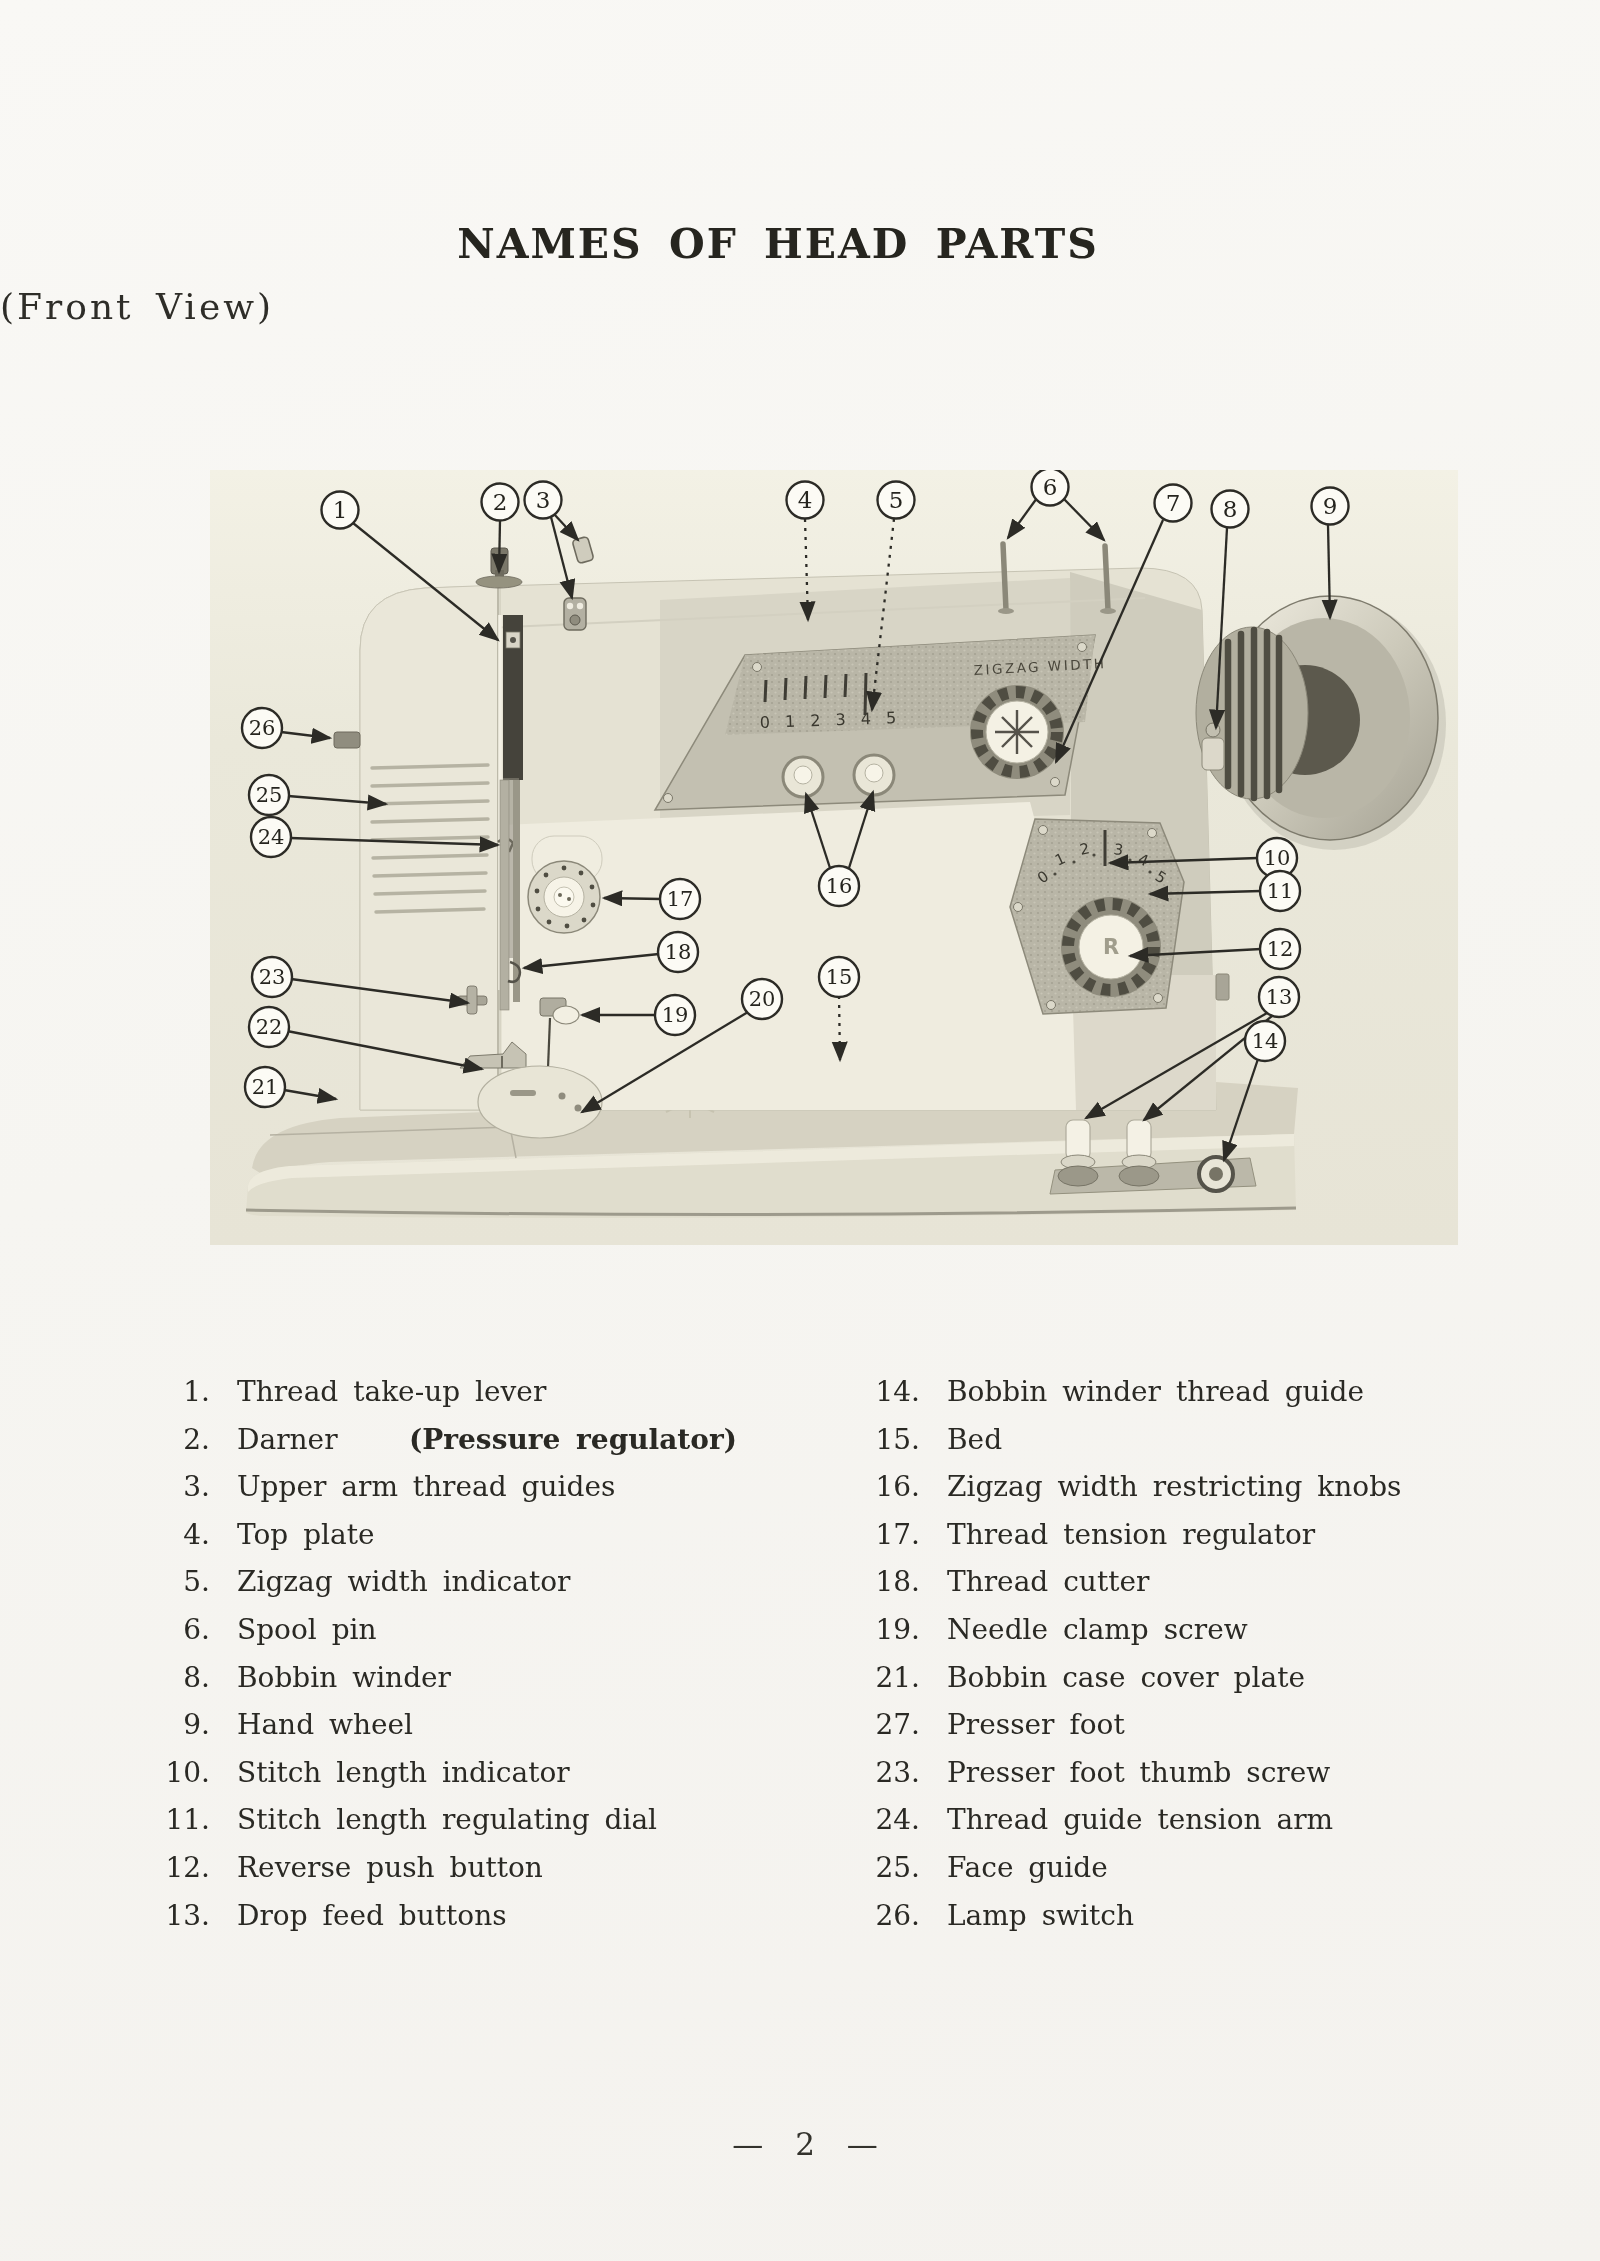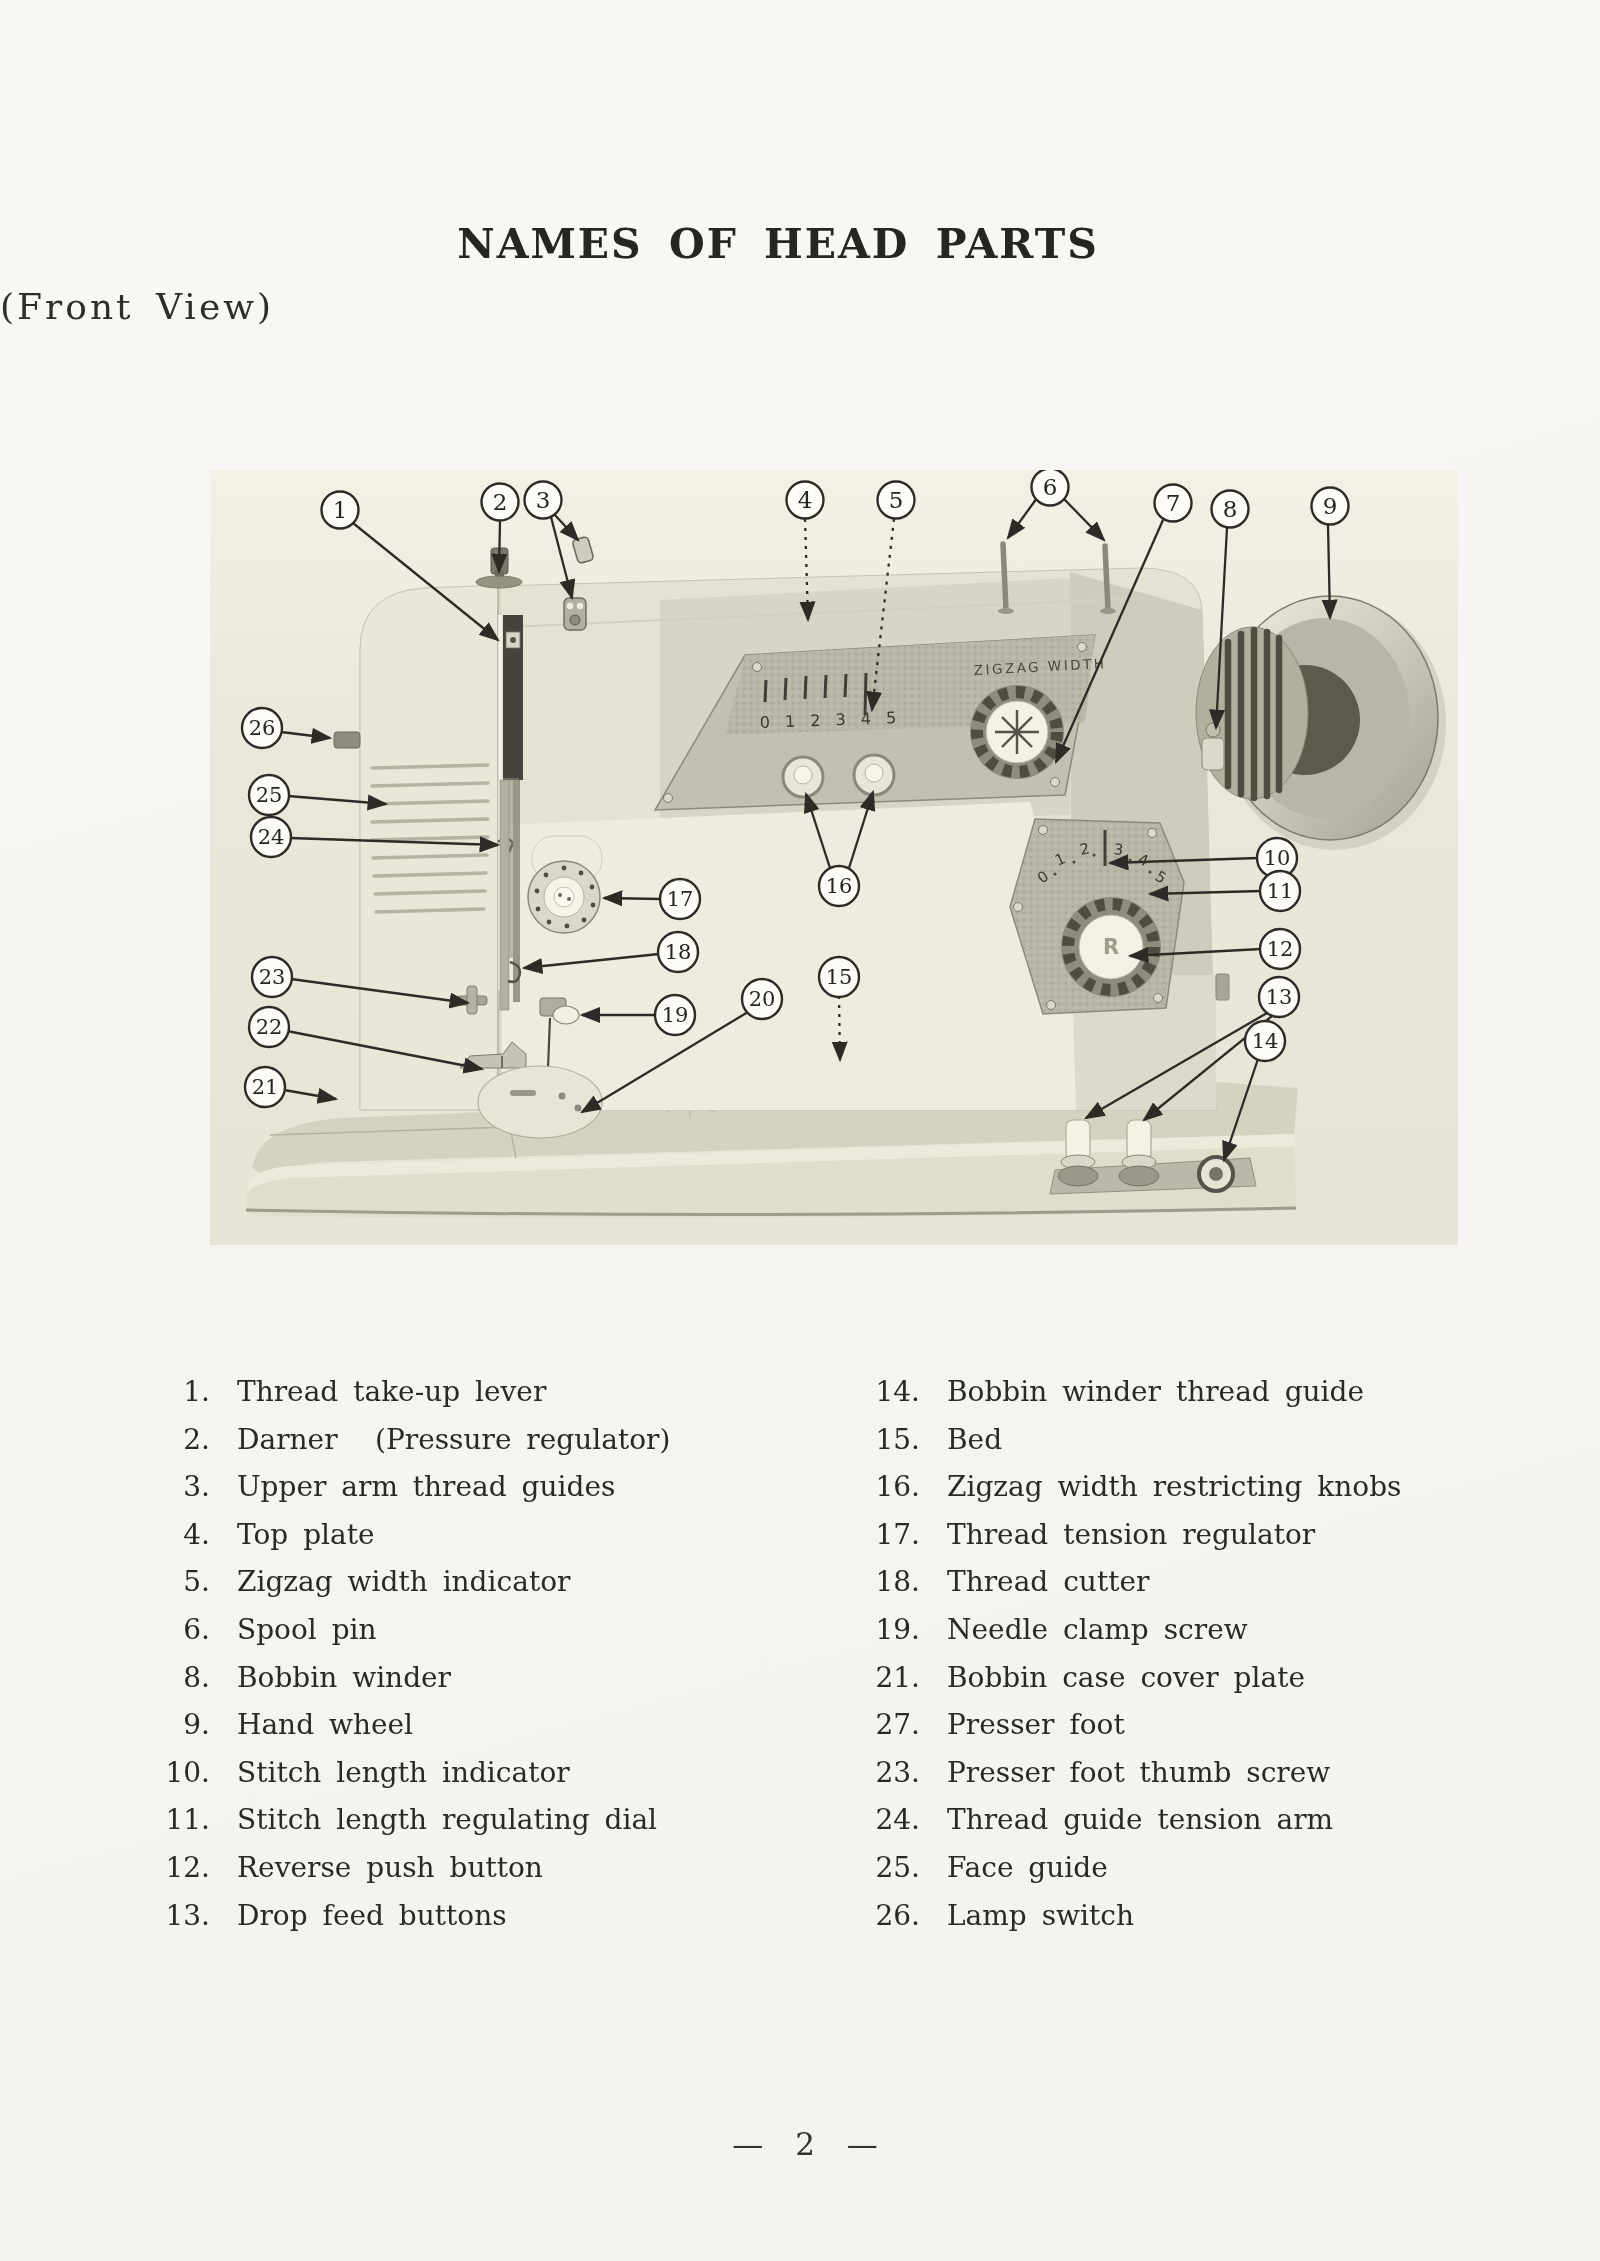--- a/index.html
+++ b/index.html
@@ -24,21 +24,21 @@
   .photo svg{display:block;}
   .parts-col{
     position:absolute;top:1368px;font-size:28px;line-height:47.6px;
     word-spacing:6px;color:#2a2924;
   }
   .parts-col ol{list-style:none;margin:0;padding:0;}
   .parts-col li{position:relative;height:47.6px;white-space:nowrap;}
   .col-left{left:152px;}
   .col-right{left:862px;}
   .num{display:inline-block;width:58px;text-align:right;margin-right:27px;}
-  .note{position:absolute;left:223px;top:0;}
+  .note{position:absolute;left:257px;top:0;font-weight:bold;}
   .page-number{
     position:absolute;top:2126px;left:0;width:1610px;text-align:center;
     font-size:31px;word-spacing:22px;color:#33322c;
   }
 </style>
 </head>
 <body>
 
 <div class="page">
 

